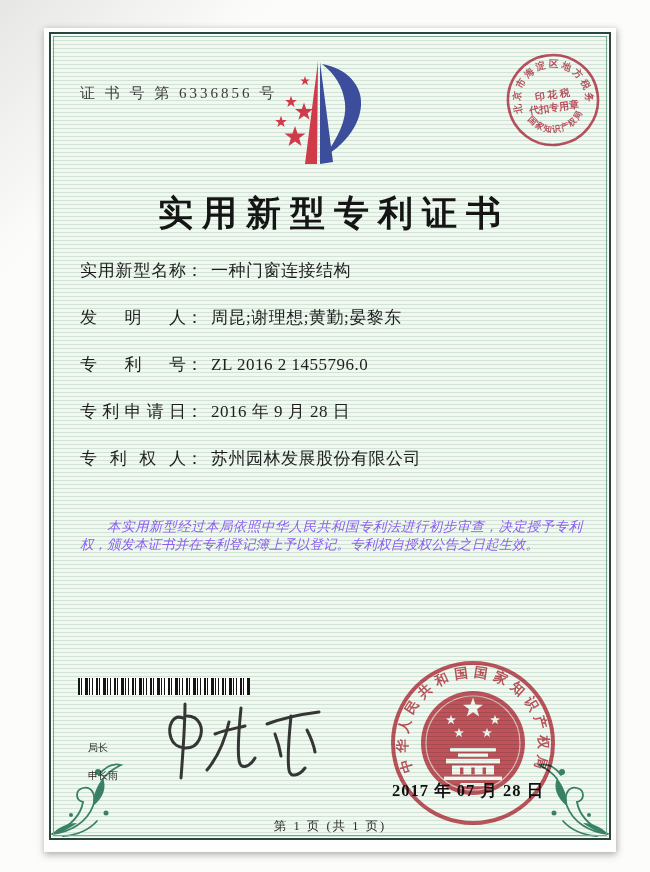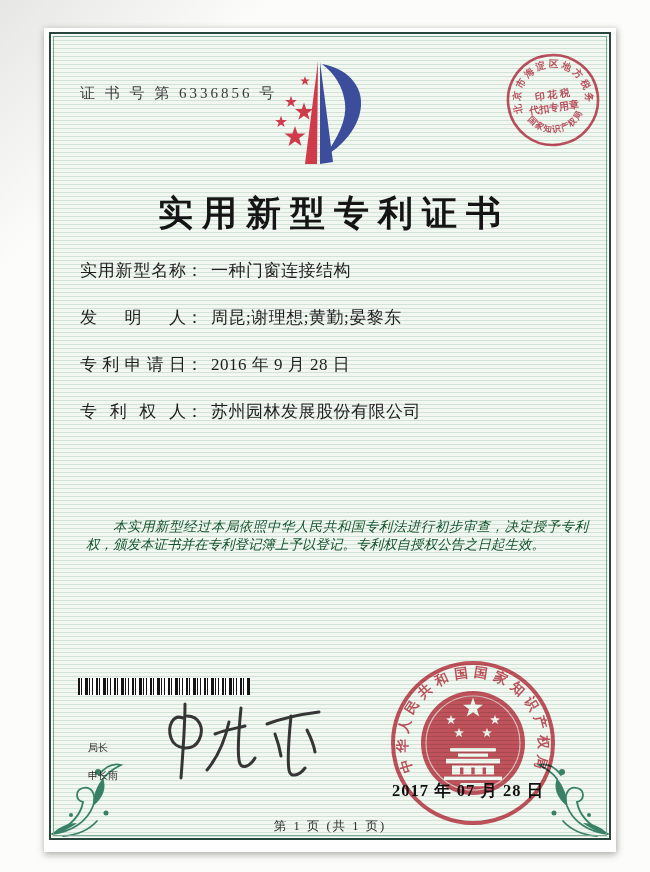--- a/index.html
+++ b/index.html
@@ -43,22 +43,22 @@
     text-align:center;font-size:35px;font-weight:600;letter-spacing:9px;
     color:#151515;margin:16px;
   }
   .fields{position:absolute;left:36px;top:231px;right:30px;z-index:3;}
   .field{height:24px;margin-bottom:23px;font-size:17px;color:#1e1e1e;white-space:nowrap;}
   .flabel{display:inline-block;width:106px;text-align:justify;text-align-last:justify;}
   .fcolon{display:inline-block;margin-right:8px;}
   .fvalue{letter-spacing:.5px;}
 
   .body-text{
-    position:absolute;left:42px;top:490px;width:502px;z-index:3;
-    font-size:13.5px;line-height:18px;color:#14532d;
+    position:absolute;left:36px;top:490px;width:502px;z-index:3;
+    font-size:13.5px;line-height:18px;color:#8b5cf6;
     font-style:italic;
   }
   .body-text p{margin:0;text-indent:2em;text-align:justify;}
 
   .barcode{
     position:absolute;left:34px;top:650px;width:172px;height:17px;z-index:3;
     background:repeating-linear-gradient(90deg,
       #141414 0 2px,#fff 2px 3px,#141414 3px 4px,#fff 4px 7px,
       #141414 7px 10px,#fff 10px 11px,#141414 11px 12px,#fff 12px 14px,
       #141414 14px 15px,#fff 15px 18px);
@@ -139,20 +139,23 @@
   </svg>
 
   <h1 class="title">实用新型专利证书</h1>
 
   <div class="fields">
     <div class="field">
       <span class="flabel">实用新型名称</span><span class="fcolon">：</span><span class="fvalue">一种门窗连接结构</span>
     </div>
     <div class="field">
       <span class="flabel">发明人</span><span class="fcolon">：</span><span class="fvalue">周昆;谢理想;黄勤;晏黎东</span>
+    </div>
+    <div class="field">
+      <span class="flabel">专利号</span><span class="fcolon">：</span><span class="fvalue">ZL 2016 2 1455796.0</span>
     </div>
     <div class="field">
       <span class="flabel">专利申请日</span><span class="fcolon">：</span><span class="fvalue">2016 年 9 月 28 日</span>
     </div>
     <div class="field">
       <span class="flabel">专利权人</span><span class="fcolon">：</span><span class="fvalue">苏州园林发展股份有限公司</span>
     </div>
   </div>
 
   <div class="body-text">

